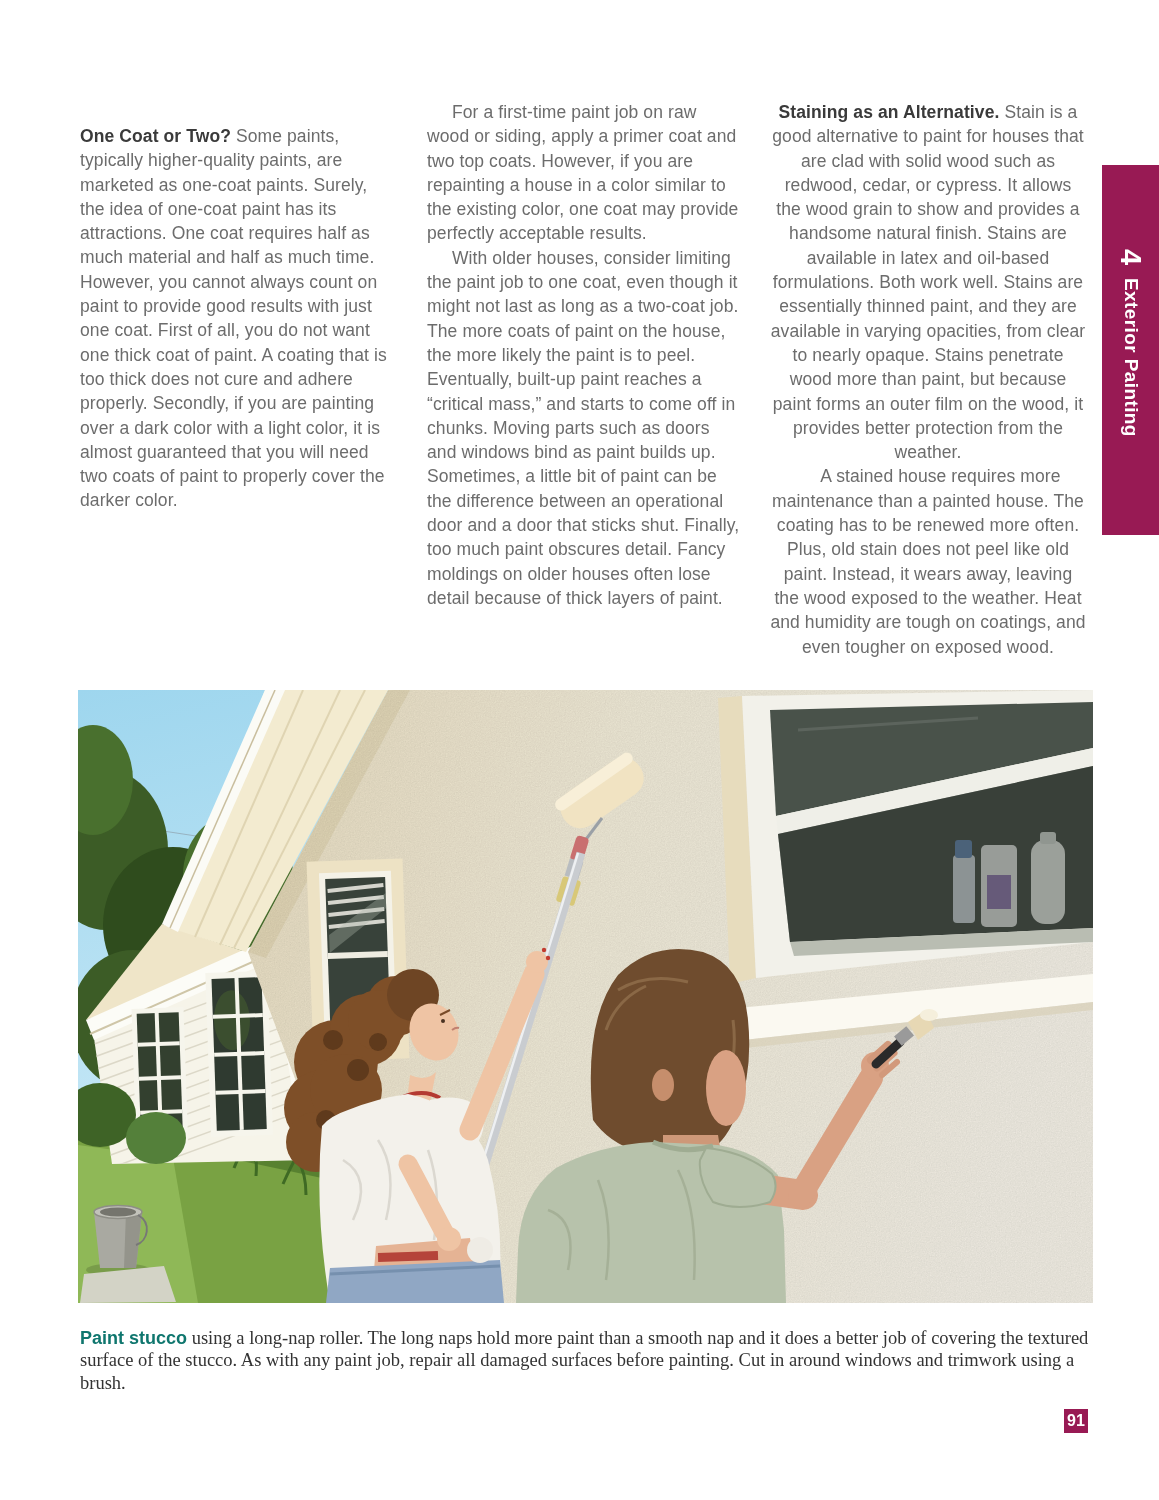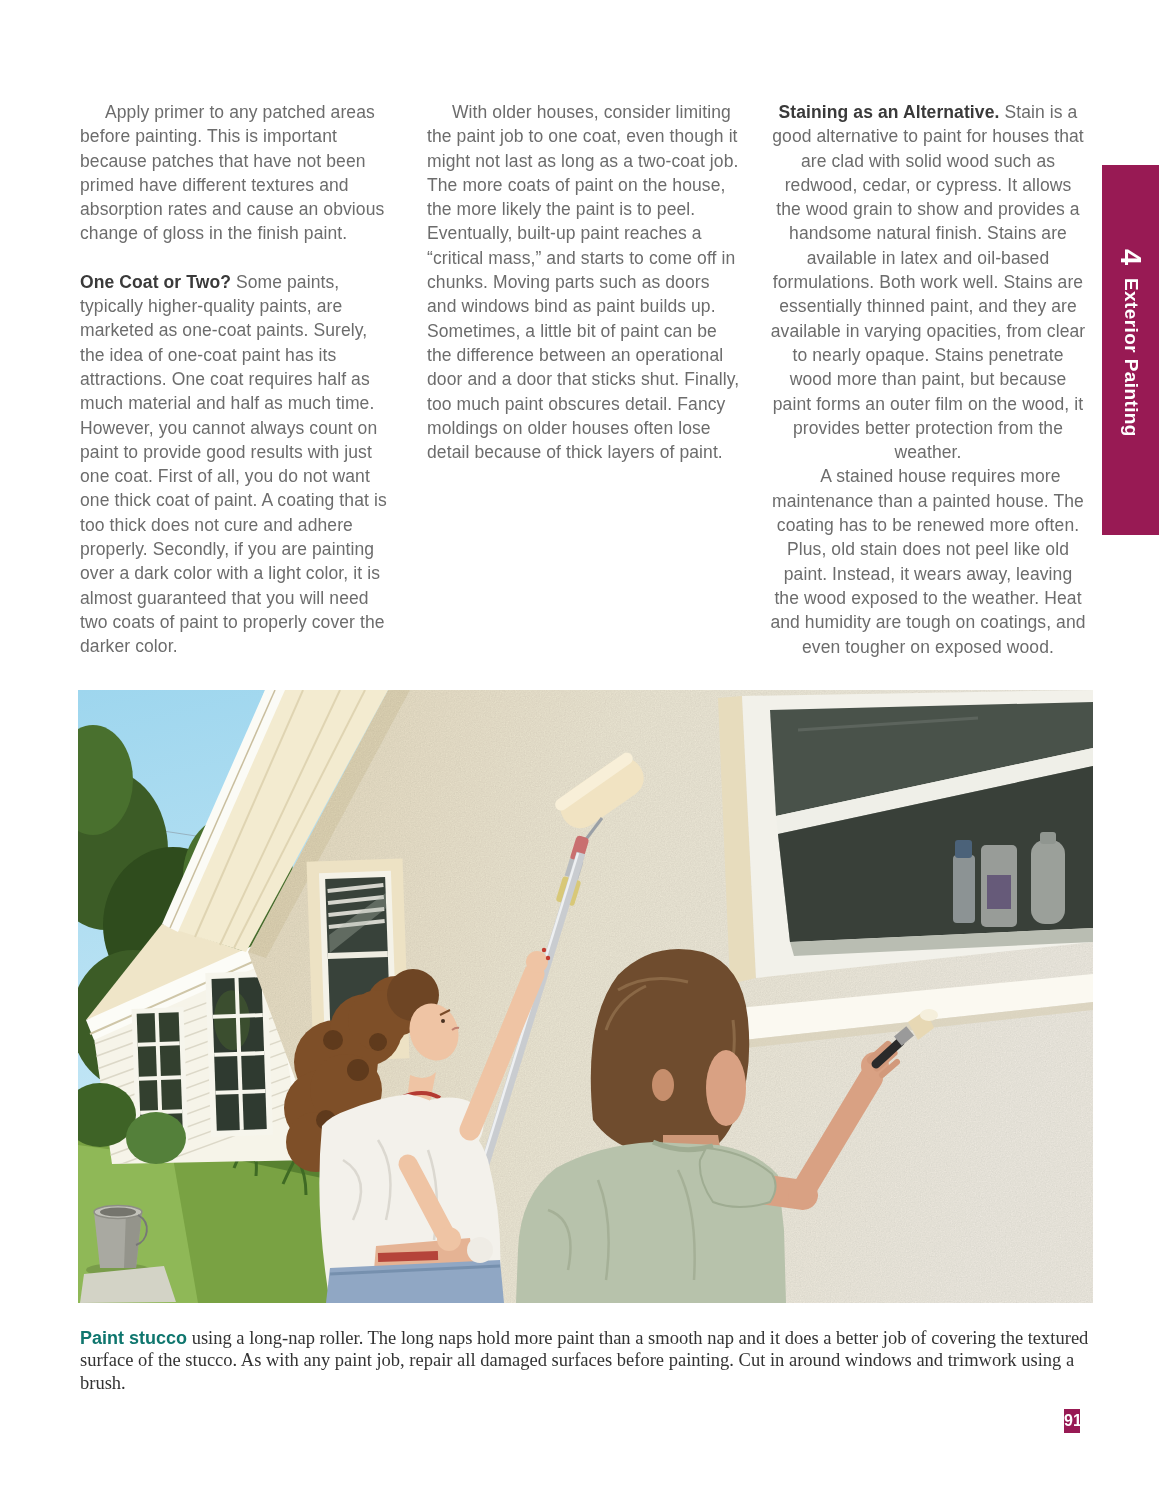--- a/index.html
+++ b/index.html
@@ -22,33 +22,33 @@
   .tab-number{font-size:29px;letter-spacing:1px;}
   .tab-title{font-size:19px;margin-inline-start:12px;letter-spacing:.4px;}
   
   .photo{position:absolute;left:78px;top:690px;width:1015px;height:613px;overflow:hidden;}
   .photo svg{display:block;width:100%;height:100%;}
   
   .caption{position:absolute;left:80px;top:1308px;width:1012px;
        font-family:"Liberation Serif",serif;font-size:18.5px;line-height:22.5px;color:#333;}
   .cap-lead{font-family:"Liberation Sans",sans-serif;font-weight:bold;font-size:18px;color:#0f766e;}
   
-  .page-badge{position:absolute;left:1064px;top:1409px;width:16px;height:24px;
+  .page-badge{position:absolute;left:1064px;top:1409px;width:24px;height:24px;
        color:#fff;font-weight:bold;font-size:16px;text-align:center;line-height:24px;}
 </style>
 </head>
 <body>
 
 <div class="page">
 
   <div class="col" id="col1">
-    <p class="indent"><span>Apply primer to any patched areas before painting. This is important because patches that have not been primed have different textures and absorption rates and cause an obvious change of gloss in the finish paint.</span></p>
     <p class="gap-above"><span class="lead">One Coat or Two?</span><span> Some paints, typically higher-quality paints, are marketed as one-coat paints. Surely, the idea of one-coat paint has its attractions. One coat requires half as much material and half as much time. However, you cannot always count on paint to provide good results with just one coat. First of all, you do not want one thick coat of paint. A coating that is too thick does not cure and adhere properly. Secondly, if you are painting over a dark color with a light color, it is almost guaranteed that you will need two coats of paint to properly cover the darker color.</span></p>
   </div>
   <div class="col" id="col2">
+    <p class="indent"><span>For a first-time paint job on raw wood or siding, apply a primer coat and two top coats. However, if you are repainting a house in a color similar to the existing color, one coat may provide perfectly acceptable results.</span></p>
     <p class="indent"><span>With older houses, consider limiting the paint job to one coat, even though it might not last as long as a two-coat job. The more coats of paint on the house, the more likely the paint is to peel. Eventually, built-up paint reaches a “critical mass,” and starts to come off in chunks. Moving parts such as doors and windows bind as paint builds up. Sometimes, a little bit of paint can be the difference between an operational door and a door that sticks shut. Finally, too much paint obscures detail. Fancy moldings on older houses often lose detail because of thick layers of paint.</span></p>
   </div>
   <div class="col" id="col3">
     <p><span class="lead">Staining as an Alternative.</span><span> Stain is a good alternative to paint for houses that are clad with solid wood such as redwood, cedar, or cypress. It allows the wood grain to show and provides a handsome natural finish. Stains are available in latex and oil-based formulations. Both work well. Stains are essentially thinned paint, and they are available in varying opacities, from clear to nearly opaque. Stains penetrate wood more than paint, but because paint forms an outer film on the wood, it provides better protection from the weather.</span></p>
     <p class="indent"><span>A stained house requires more maintenance than a painted house. The coating has to be renewed more often. Plus, old stain does not peel like old paint. Instead, it wears away, leaving the wood exposed to the weather. Heat and humidity are tough on coatings, and even tougher on exposed wood.</span></p>
   </div>
 
   <div class="chapter-tab" style="background:#981A54;">
     <div class="tab-flow">
       <span class="tab-number">4</span><span class="tab-title">Exterior Painting</span>

